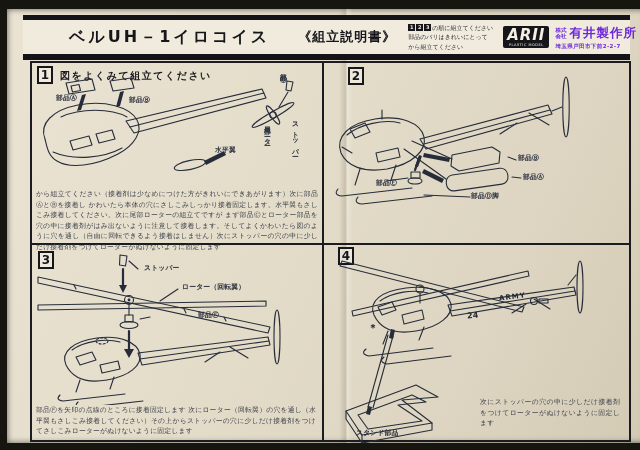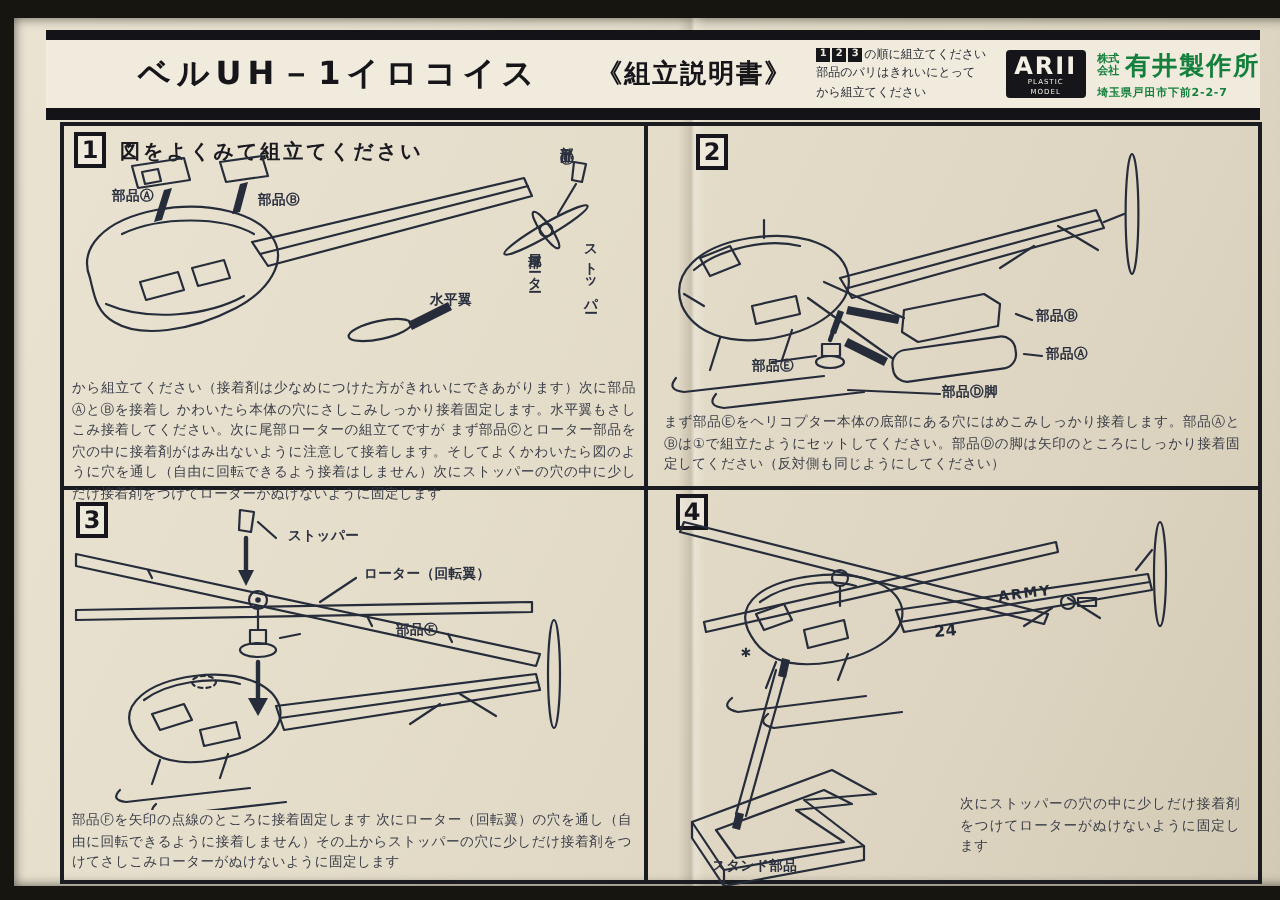--- a/index.html
+++ b/index.html
@@ -29,23 +29,23 @@
   }
   .kit-title { margin-left:46px; font-size:16px; font-weight:bold; letter-spacing:3px; color:#15151a; white-space:nowrap; }
   .booklet { margin-left:28px; font-size:13px; font-weight:bold; letter-spacing:1px; color:#15151a; white-space:nowrap; }
   .notes { margin-left:12px; font-size:6px; line-height:1.55; color:#2a2d36; white-space:nowrap; }
   .note-row { display:flex; align-items:center; gap:1px; }
   .digit-box {
     display:inline-flex; align-items:center; justify-content:center;
     width:7px; height:7px; background:#15151a; color:#f0ebdd; font-size:5px; font-weight:bold;
   }
   .logo { margin-left:10px; background:#15151a; border-radius:2px; padding:2px 4px 1px; text-align:center; }
-  .logo-main { color:#f4f0e4; font-size:12px; font-weight:bold; letter-spacing:1px; line-height:1; }
+  .logo-main { color:#f4f0e4; font-size:15px; font-weight:bold; font-style:italic; letter-spacing:1px; line-height:1; }
   .logo-sub { color:#f4f0e4; font-size:3.5px; letter-spacing:.5px; line-height:1.3; }
-  .company { margin-left:6px; color:#15803d; }
+  .company { margin-left:6px; color:#6d28d9; }
   .company-row { display:flex; align-items:center; gap:2px; }
   .ctype { font-size:5.5px; width:12px; line-height:1.1; font-weight:bold; }
   .cname { font-size:12.5px; font-weight:bold; letter-spacing:1px; white-space:nowrap; }
   .caddr { font-size:5.5px; font-weight:bold; letter-spacing:.4px; margin-top:1px; }
   
   .content {
     position:absolute; left:23px; top:52px; width:601px; height:381px;
     border:2px solid #1b1b22;
   }
   .divider-v { position:absolute; left:290px; top:0; width:1.5px; height:100%; background:#1b1b22; }
@@ -171,21 +171,20 @@
         <polygon class="fill" points="100,100 120,110 118,114 98,104"></polygon>
         <line class="ink" x1="192" y1="91" x2="184" y2="88"></line>
         <line class="ink" x1="197" y1="109" x2="188" y2="108"></line>
         <line class="ink" x1="146" y1="128" x2="100" y2="126"></line>
         <line class="ink" x1="62" y1="112" x2="84" y2="109"></line>
       </svg>
       <span class="plabel" style="left:52px;top:115px;">部品Ⓔ</span>
       <span class="plabel" style="left:194px;top:90px;">部品Ⓑ</span>
       <span class="plabel" style="left:199px;top:109px;">部品Ⓐ</span>
       <span class="plabel" style="left:147px;top:128px;text-align:center;">部品Ⓓ脚</span>
-      <p class="body-text" style="left:8px;top:143px;width:288px;">まず部品Ⓔをヘリコプター本体の底部にある穴にはめこみしっかり接着します。部品ⒶとⒷは①で組立たようにセットしてください。部品Ⓓの脚は矢印のところにしっかり接着固定してください（反対側も同じようにしてください）</p>
     </section>
 
     <section class="panel p3">
       <div class="num-box" style="left:6px;top:6px;">3</div>
       <svg class="diagram" style="left:2px;top:8px;" width="282" height="152" viewBox="0 0 282 152">
         <path class="ink" d="M86,2 l7,1 -1.5,10 -6,-1 z"></path>
         <line class="ink thick" x1="89" y1="16" x2="89" y2="33"></line>
         <polygon class="fill" points="89,40 85,32 93,32"></polygon>
         <path class="ink" d="M4,24 L236,74 L234,80 L4,30 Z"></path>
         <path class="ink" d="M4,52 L232,48 L232,53 L4,57 Z"></path>
@@ -211,21 +210,21 @@
         <path class="ink" d="M46,127 l-4,12 M80,124 l-4,12"></path>
         <path class="ink" d="M26,142 q-5,5 3,6 l62,-7"></path>
         <path class="ink" d="M44,149 q-5,5 3,6 l62,-7"></path>
         <line class="ink" x1="104" y1="16" x2="95" y2="8"></line>
         <line class="ink" x1="144" y1="36" x2="126" y2="48"></line>
         <line class="ink" x1="116" y1="64" x2="106" y2="66"></line>
       </svg>
       <span class="plabel" style="left:112px;top:18px;">ストッパー</span>
       <span class="plabel" style="left:150px;top:37px;">ローター（回転翼）</span>
       <span class="plabel" style="left:122px;top:65px;padding-left:44px;">部品Ⓕ</span>
-      <p class="body-text" style="left:4px;top:160px;width:280px;">部品Ⓕを矢印の点線のところに接着固定します 次にローター（回転翼）の穴を通し（自由に回転できるように接着しません）その上からストッパーの穴に少しだけ接着剤をつけてさしこみローターがぬけないように固定します</p>
+      <p class="body-text" style="left:4px;top:160px;width:280px;">部品Ⓕを矢印の点線のところに接着固定します 次にローター（回転翼）の穴を通し（水平翼もさしこみ接着してください）その上からストッパーの穴に少しだけ接着剤をつけてさしこみローターがぬけないように固定します</p>
     </section>
 
     <section class="panel p4">
       <div class="num-box" style="left:14px;top:2px;">4</div>
       <svg class="diagram" style="left:4px;top:4px;" width="296" height="194" viewBox="0 0 296 194">
         <path class="ink" d="M14,12 L196,58 L194,63 L12,17 Z"></path>
         <path class="ink" d="M24,62 L200,22 L201,27 L25,67 Z"></path>
         <circle class="ink" cx="92" cy="40" r="4"></circle>
         <line class="ink" x1="92" y1="44" x2="92" y2="54"></line>
         <path class="ink" d="M46,66 C40,52 54,42 78,39 C102,36 120,43 123,55 C125,66 112,78 88,82 C64,86 52,79 46,66 Z"></path>

